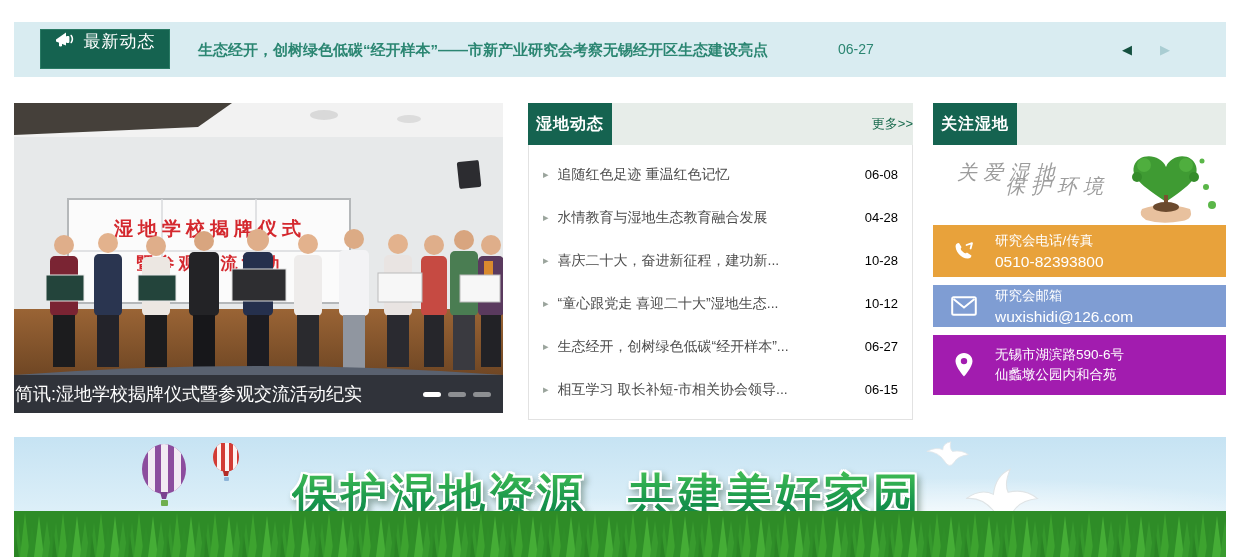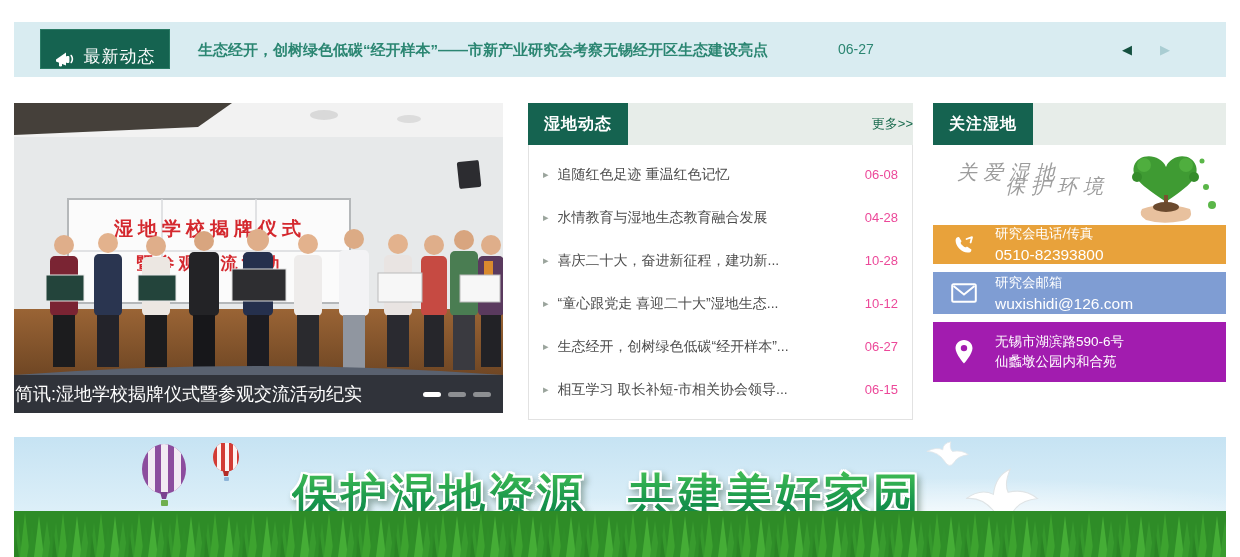--- a/index.html
+++ b/index.html
@@ -4,21 +4,21 @@
 <style>
   * { margin:0; padding:0; box-sizing:border-box; }
   html,body { width:1240px; height:557px; background:#fff; overflow:hidden;
               font-family:"Liberation Sans","DejaVu Sans",sans-serif; }
   .page { position:relative; width:1240px; height:557px; background:#fff; }
 
   
   .ticker { position:absolute; left:14px; top:22px; width:1212px; height:55px;
             background:#d9ecf1; }
   .ticker-badge { position:absolute; left:26px; top:7px; width:130px; height:40px;
-                  background:#156350; color:#fff; display:flex; align-items:flex-end;
+                  background:#156350; color:#fff; display:flex; align-items:flex-start;
                   justify-content:center; gap:9px; font-size:17px; letter-spacing:1px;
                   border:1px solid #2a7a64; }
   .ticker-headline { position:absolute; left:184px; top:0; height:55px; line-height:55px;
                      color:#2b8672; font-size:15px; white-space:nowrap; cursor:pointer;font-weight:bold; }
   .ticker-date { position:absolute; left:824px; top:0; height:55px; line-height:55px;
                  color:#2b8672; font-size:14px; }
   .ticker-prev { position:absolute; left:1108px; top:0; height:55px; line-height:55px;
                  color:#14503f; font-size:13px; cursor:pointer; }
   .ticker-next { position:absolute; left:1146px; top:0; height:55px; line-height:55px;
                  color:#a9cdd2; font-size:13px; cursor:pointer; }
@@ -29,47 +29,47 @@
   .photo-caption { position:absolute; left:0; bottom:0; width:100%; height:38px;
                    background:rgba(15,15,15,.55); color:#fff; font-size:18px;
                    line-height:38px; padding-left:1px; }
   .dots { position:absolute; right:12px; bottom:16px; display:flex; gap:7px; }
   .dot { width:18px; height:5px; border-radius:3px; background:rgba(255,255,255,.45);
          cursor:pointer; }
   .dot.active { background:#fff; }
 
   
   .sec-head { height:42px; display:flex; background:#e7ede9; }
-  .sec-title { width:100px; height:42px; background:#156350; color:#fff;
+  .sec-title { width:84px; height:42px; background:#156350; color:#fff;
                font-size:16px; font-weight:bold; display:flex; align-items:center;
                justify-content:center; letter-spacing:1px; }
   .sec-more { margin-left:auto; line-height:42px; padding-right:0; color:#1a6b4e;
               font-size:13px; cursor:pointer; }
 
   
   .news { position:absolute; left:528px; top:103px; width:385px; }
   .news-list { background:#fff; border:1px solid #e2e2e2; border-top:none;
                height:275px; padding-top:8px; }
   .news-row { height:43px; display:flex; align-items:center; padding:0 14px;
               cursor:pointer; }
   .news-marker { color:#9aa49c; font-size:11px; margin-right:9px; }
   .news-title { flex:1; color:#4c4c4c; font-size:14px; white-space:nowrap;
                 overflow:hidden; }
-  .news-date { color:#ec4899; font-size:13px; margin-left:8px; }
+  .news-date { color:#000000; font-size:13px; margin-left:8px; }
 
   
   .follow { position:absolute; left:933px; top:103px; width:293px; }
   .slogan-box { position:relative; height:80px; background:#fff; overflow:hidden; }
   .slogan-l1 { position:absolute; left:24px; top:14px; color:#9d9d9d; font-size:20px;
                letter-spacing:6px; font-family:"DejaVu Serif",serif; font-style:italic; }
   .slogan-l2 { position:absolute; left:72px; top:28px; color:#9d9d9d; font-size:20px;
                letter-spacing:6px; font-family:"DejaVu Serif",serif; font-style:italic; }
   .slogan-art { position:absolute; right:2px; top:2px; }
   .card { display:flex; align-items:center; color:#fff; margin-bottom:8px; }
-  .card-phone   { height:39px; background:#e8a23b; }
+  .card-phone   { height:52px; background:#e8a23b; }
   .card-email   { height:42px; background:#7f9dd3;align-items:center; }
   .card-address { height:60px; background:#a21caf; margin-bottom:0; }
   .card-icon { width:62px; display:flex; justify-content:center; flex:0 0 62px; }
   .card-l1 { font-size:13.5px; line-height:20px; }
   .card-l2 { font-size:15.5px; line-height:21px; }
 
   
   .banner { position:absolute; left:14px; top:437px; width:1212px; height:120px;
             overflow:hidden;
             background:

